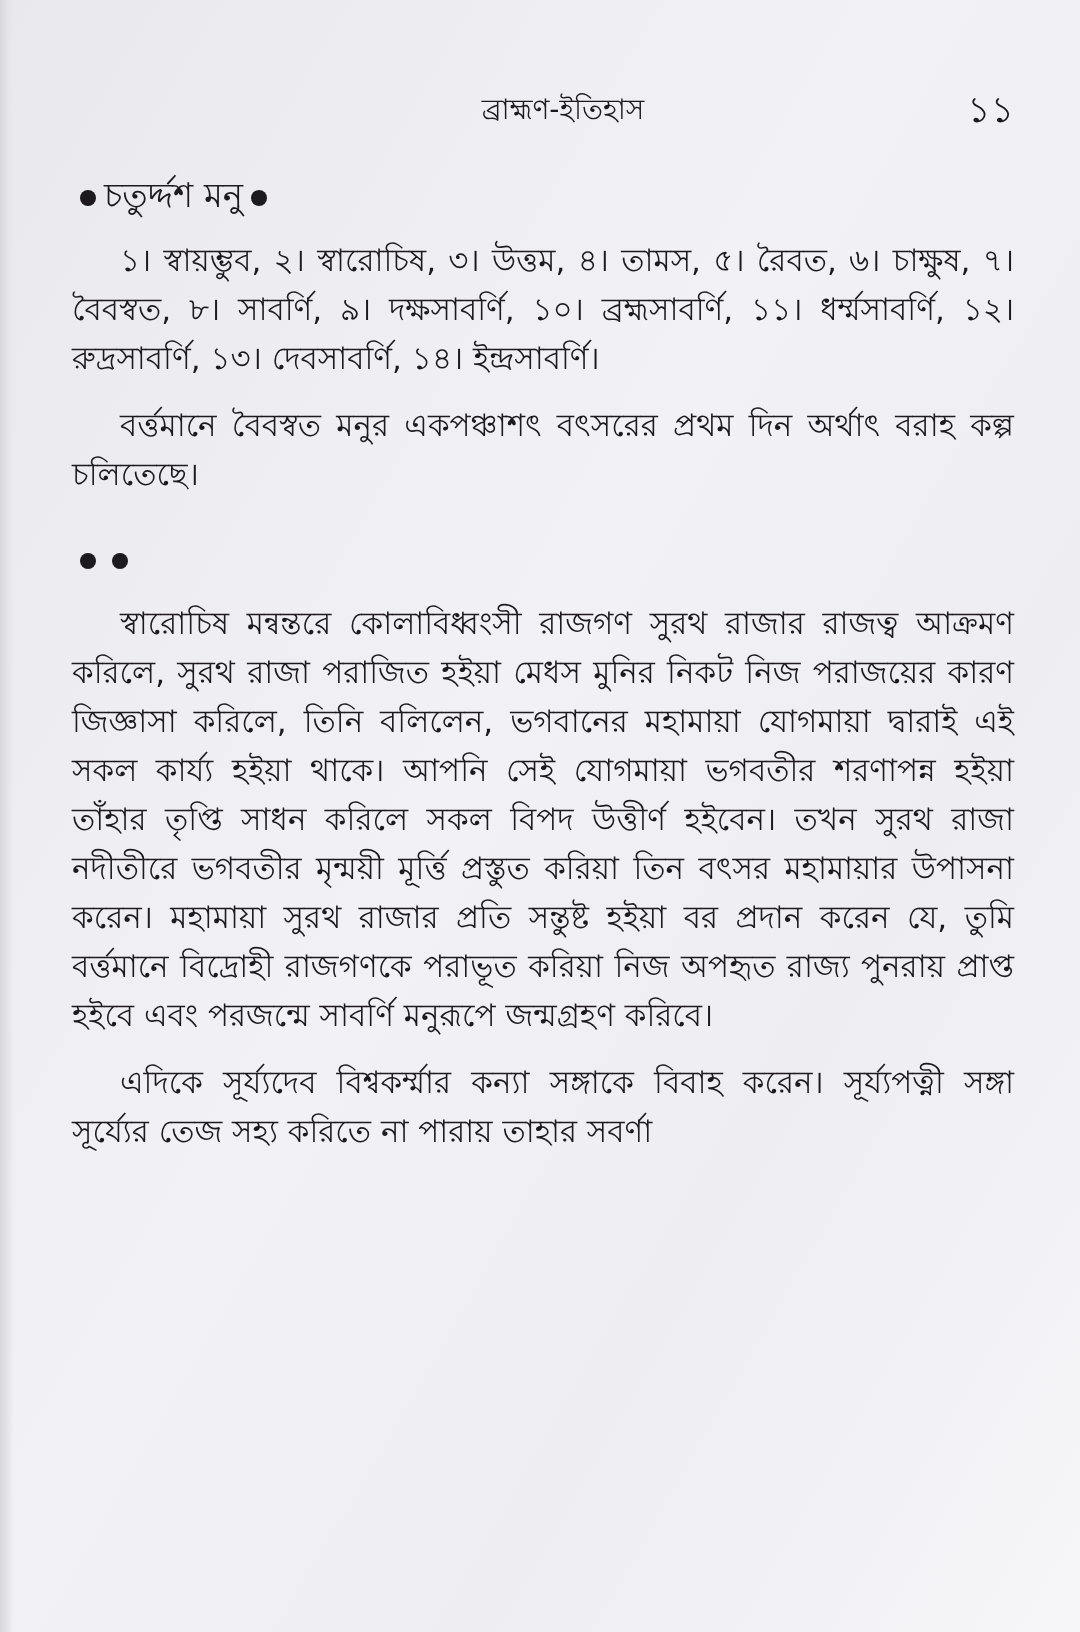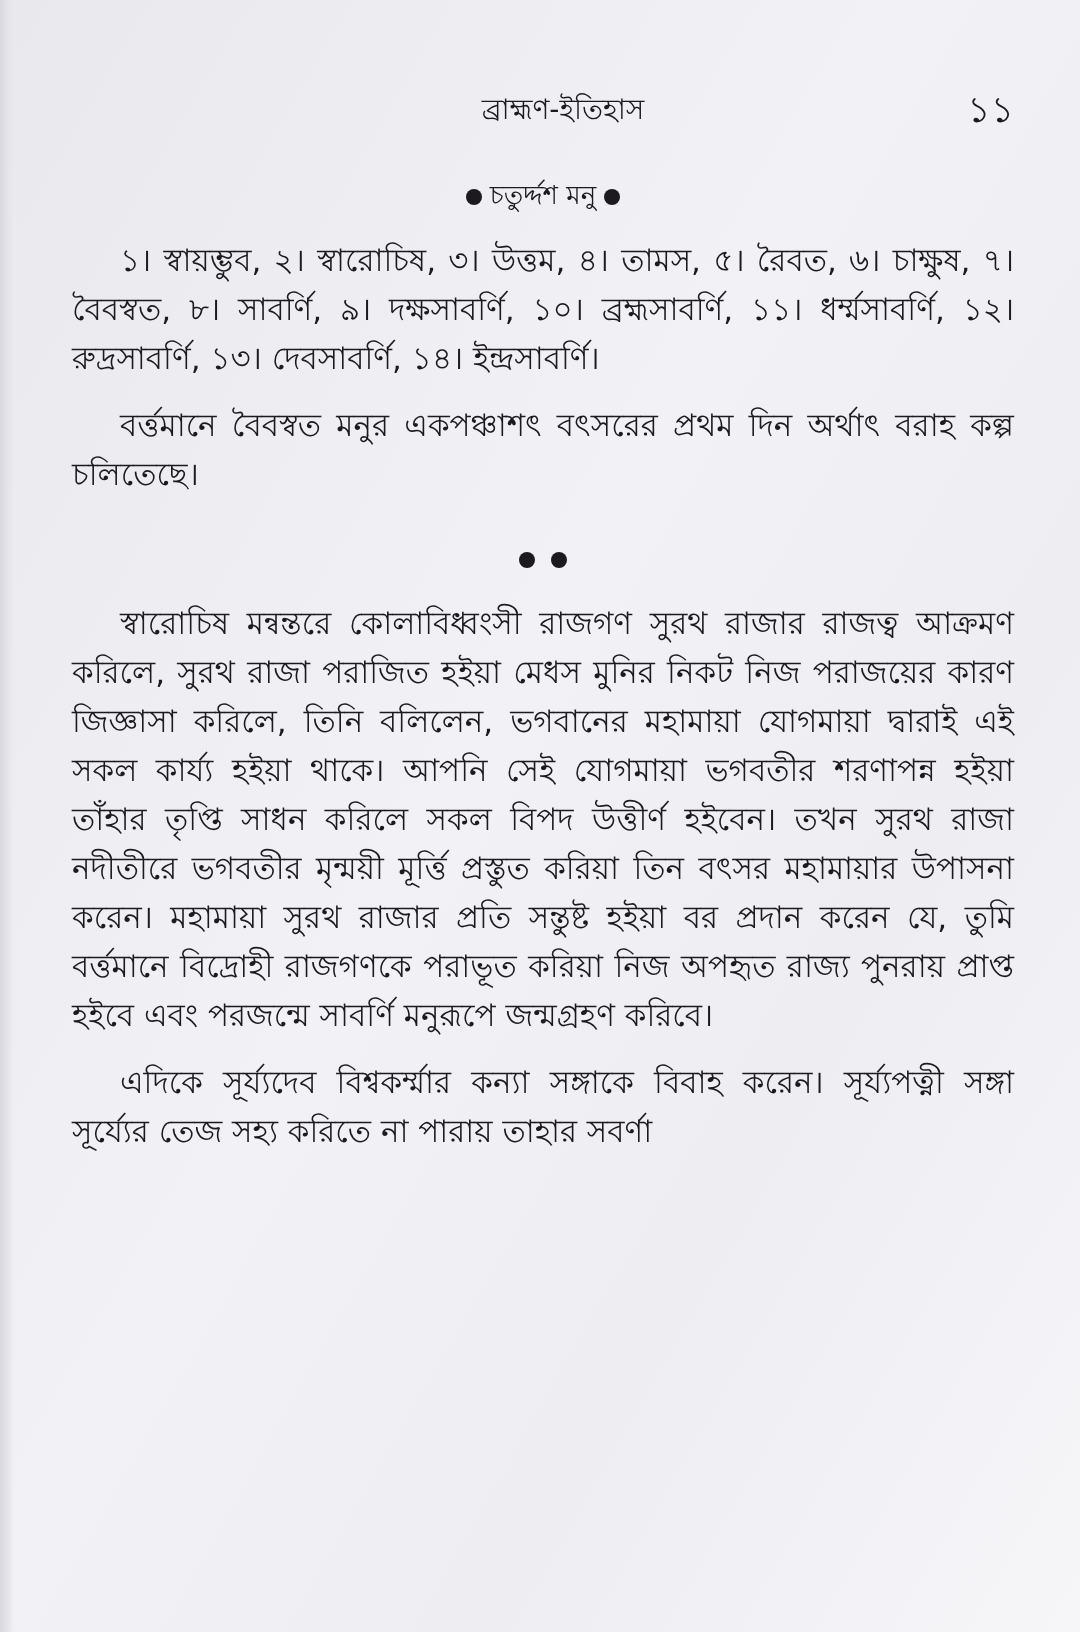--- a/index.html
+++ b/index.html
@@ -49,22 +49,22 @@
     margin: 0;
     font-size: 31px;
     line-height: 49px;
     text-align: justify;
     text-align-last: left;
   }
   p.indent {
     text-indent: 48px;
   }
   .section-heading {
-    text-align: center;
-    font-size: 26px;
+    text-align: left;
+    font-size: 34px;
     line-height: 50px;
     margin: 34px 0 16px 0;
   }
   .section-heading .bullet {
     display: inline-block;
     width: 16px; height: 16px;
     border-radius: 50%;
     background: #1c1a1e;
     vertical-align: middle;
     margin: 0 8px;

